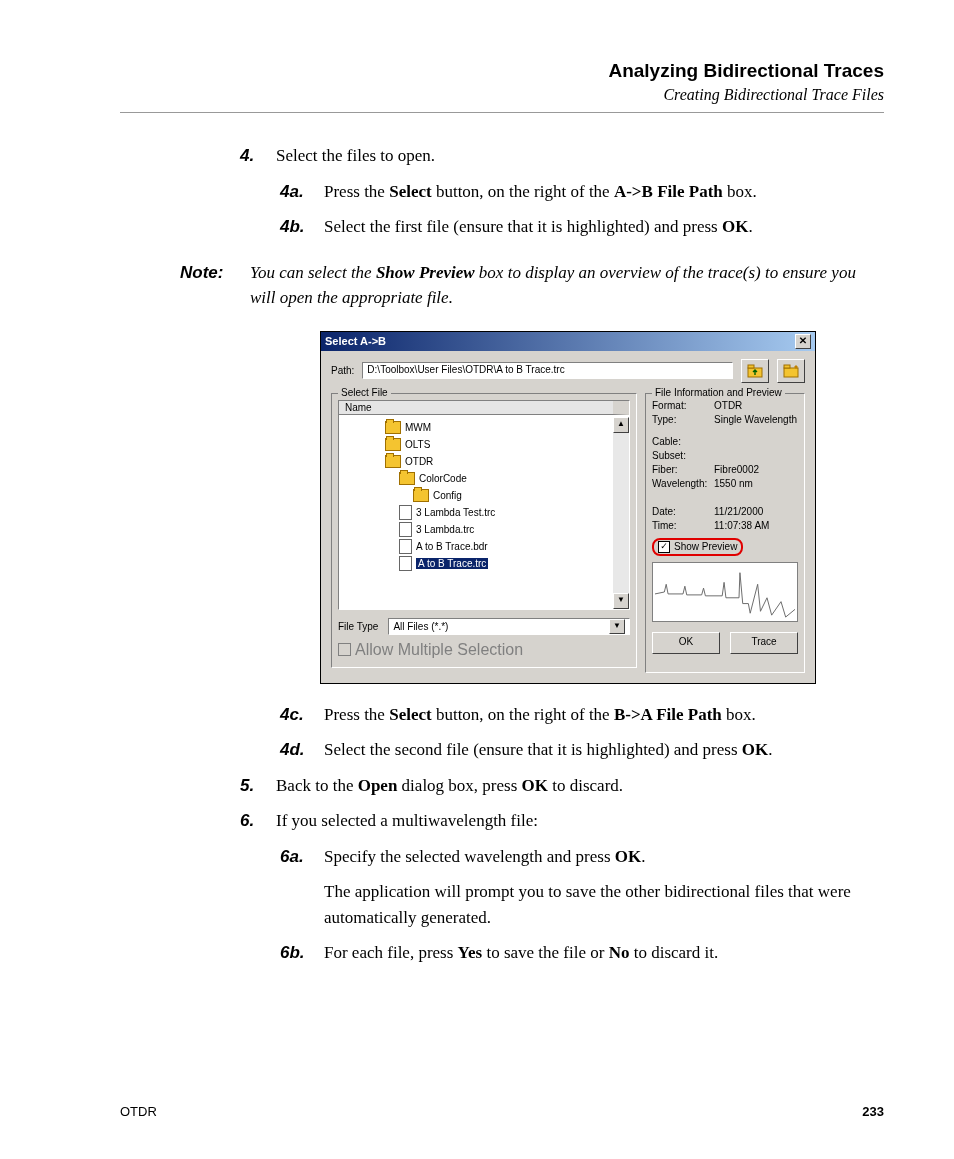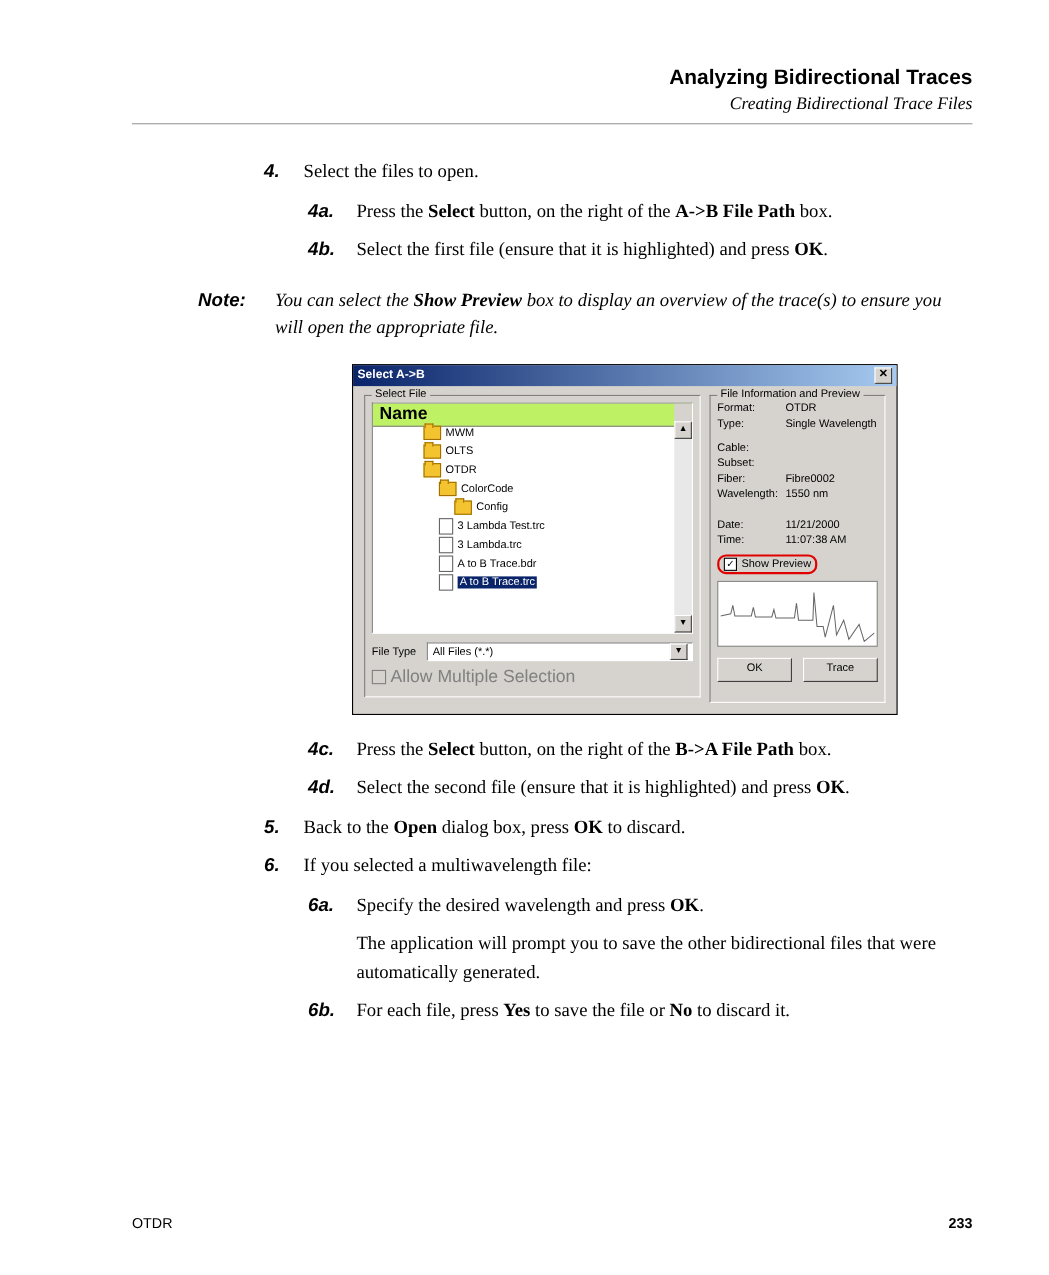--- a/index.html
+++ b/index.html
@@ -143,24 +143,23 @@
   }
   .cols { display:flex; gap:8px; }
   .col-left { flex:1; }
   .col-right { width:160px; }
   .listbox {
     background:#fff; border:1px solid #808080;
     border-right-color:#fff; border-bottom-color:#fff;
     height:210px; position:relative; box-sizing:border-box;
   }
   .list-header {
-    background:#bef264; border-bottom:1px solid #808080;
-    padding:1px 6px; font-size:16px;
+    background:#e5e5e5; border-bottom:1px solid #808080;
+    padding:1px 6px; font-size:10px;
     border-right:16px solid #d6d3ce;
-    font-weight:bold;
   }
   .list-body {
     position:absolute; top:16px; bottom:0; left:0; right:16px;
     overflow:hidden; padding:2px 0 0 4px;
   }
   .scrollbar {
     position:absolute; top:16px; right:0; bottom:0; width:16px;
     background:#e8e8e8;
     display:flex; flex-direction:column; justify-content:space-between;
   }
@@ -267,20 +266,38 @@
     </div>
   </div>
 
   <div class="screenshot-wrap">
     <div class="dlg">
       <div class="dlg-titlebar">
         <span>Select A-&gt;B</span>
         <span class="dlg-close">✕</span>
       </div>
       <div class="dlg-body">
+        <div class="path-row">
+          <span>Path:</span>
+          <div class="path-input">D:\Toolbox\User Files\OTDR\A to B Trace.trc</div>
+          <div class="tbtn">
+            <svg width="16" height="14">
+                <rect x="1" y="4" width="14" height="9" fill="#f4c430" stroke="#a07000"></rect>
+                <rect x="1" y="1" width="6" height="3" fill="#f4c430" stroke="#a07000"></rect>
+                <path d="M8 11 L8 6 M6 8 L8 6 L10 8" stroke="#006000" fill="none" stroke-width="1.4"></path>
+              </svg>
+          </div>
+          <div class="tbtn">
+            <svg width="16" height="14">
+                <rect x="1" y="4" width="14" height="9" fill="#f4c430" stroke="#a07000"></rect>
+                <rect x="1" y="1" width="6" height="3" fill="#f4c430" stroke="#a07000"></rect>
+                <path d="M12 2 L14 4 M14 2 L12 4 M13 1 L13 5 M11 3 L15 3" stroke="#c08000" stroke-width="1"></path>
+              </svg>
+          </div>
+        </div>
 
         <div class="cols">
 
           <div class="col-left">
             <div class="fieldset">
               <div class="legend">Select File</div>
               <div class="listbox">
                 <div class="list-header">Name</div>
                 <div class="list-body">
                   <div class="tree-row">
@@ -454,21 +471,21 @@
   </div>
 
   <div class="step">
     <div class="step-num">6.</div>
     <div>If you selected a multiwavelength file:</div>
   </div>
 
   <div class="substep">
     <div class="substep-num">6a.</div>
     <div class="substep-body">
-      <div><span>Specify the desired wavelength and press </span><span class="bold">OK</span><span>.</span></div>
+      <div><span>Specify the selected wavelength and press </span><span class="bold">OK</span><span>.</span></div>
       <div style="margin-top:10px">The application will prompt you to save the other bidirectional files that were automatically generated.</div>
     </div>
   </div>
 
   <div class="substep">
     <div class="substep-num">6b.</div>
     <div class="substep-body">
       <span>For each file, press </span><span class="bold">Yes</span><span> to save the file or </span><span class="bold">No</span><span> to discard it.</span>
     </div>
   </div>

